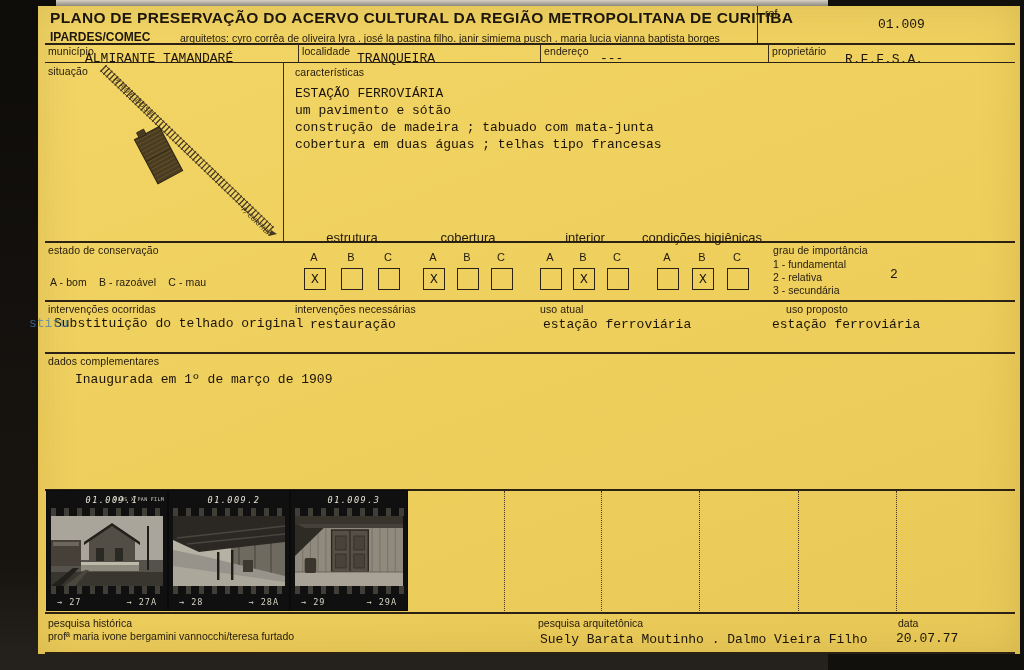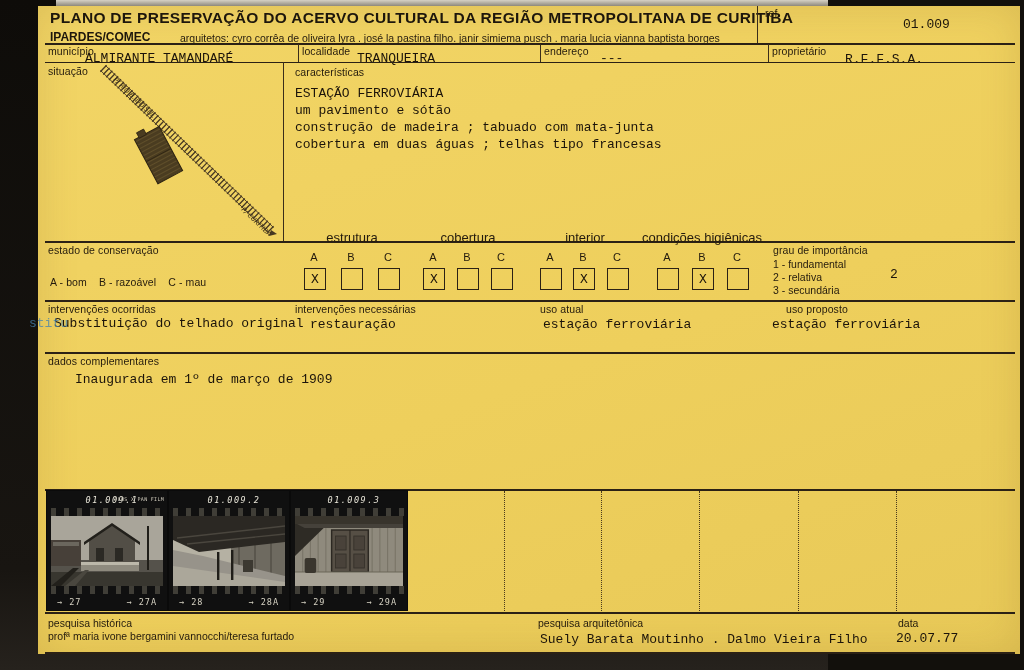--- a/index.html
+++ b/index.html
@@ -50,21 +50,21 @@
 <div id="page">
   <div id="top-strip"></div>
 
   <div class="card">
 
     <div class="title">PLANO DE PRESERVAÇÃO DO ACERVO CULTURAL DA REGIÃO METROPOLITANA DE CURITIBA</div>
     <div class="org">IPARDES/COMEC</div>
     <div class="architects">arquitetos: cyro corrêa de oliveira lyra . josé la pastina filho. janir simiema pusch . maria lucia vianna baptista borges</div>
     <div class="vline" style="left:719px;top:0;height:37px;"></div>
     <div class="lbl" style="left:727px;top:1px;">ref.</div>
-    <div class="type" style="left:840px;top:11px;margin-left:25px;">01.009</div>
+    <div class="type" style="left:840px;top:11px;">01.009</div>
     <div class="hline" style="top:37px;"></div>
 
     <div class="lbl" style="left:10px;top:39px;">município</div>
     <div class="type" style="left:47px;top:45px;">ALMIRANTE TAMANDARÉ</div>
     <div class="vline" style="left:260px;top:38px;height:18px;"></div>
     <div class="lbl" style="left:264px;top:39px;">localidade</div>
     <div class="type" style="left:319px;top:45px;">TRANQUEIRA</div>
     <div class="vline" style="left:502px;top:38px;height:18px;"></div>
     <div class="lbl" style="left:506px;top:39px;">endereço</div>
     <div class="type" style="left:562px;top:45px;">---</div>

